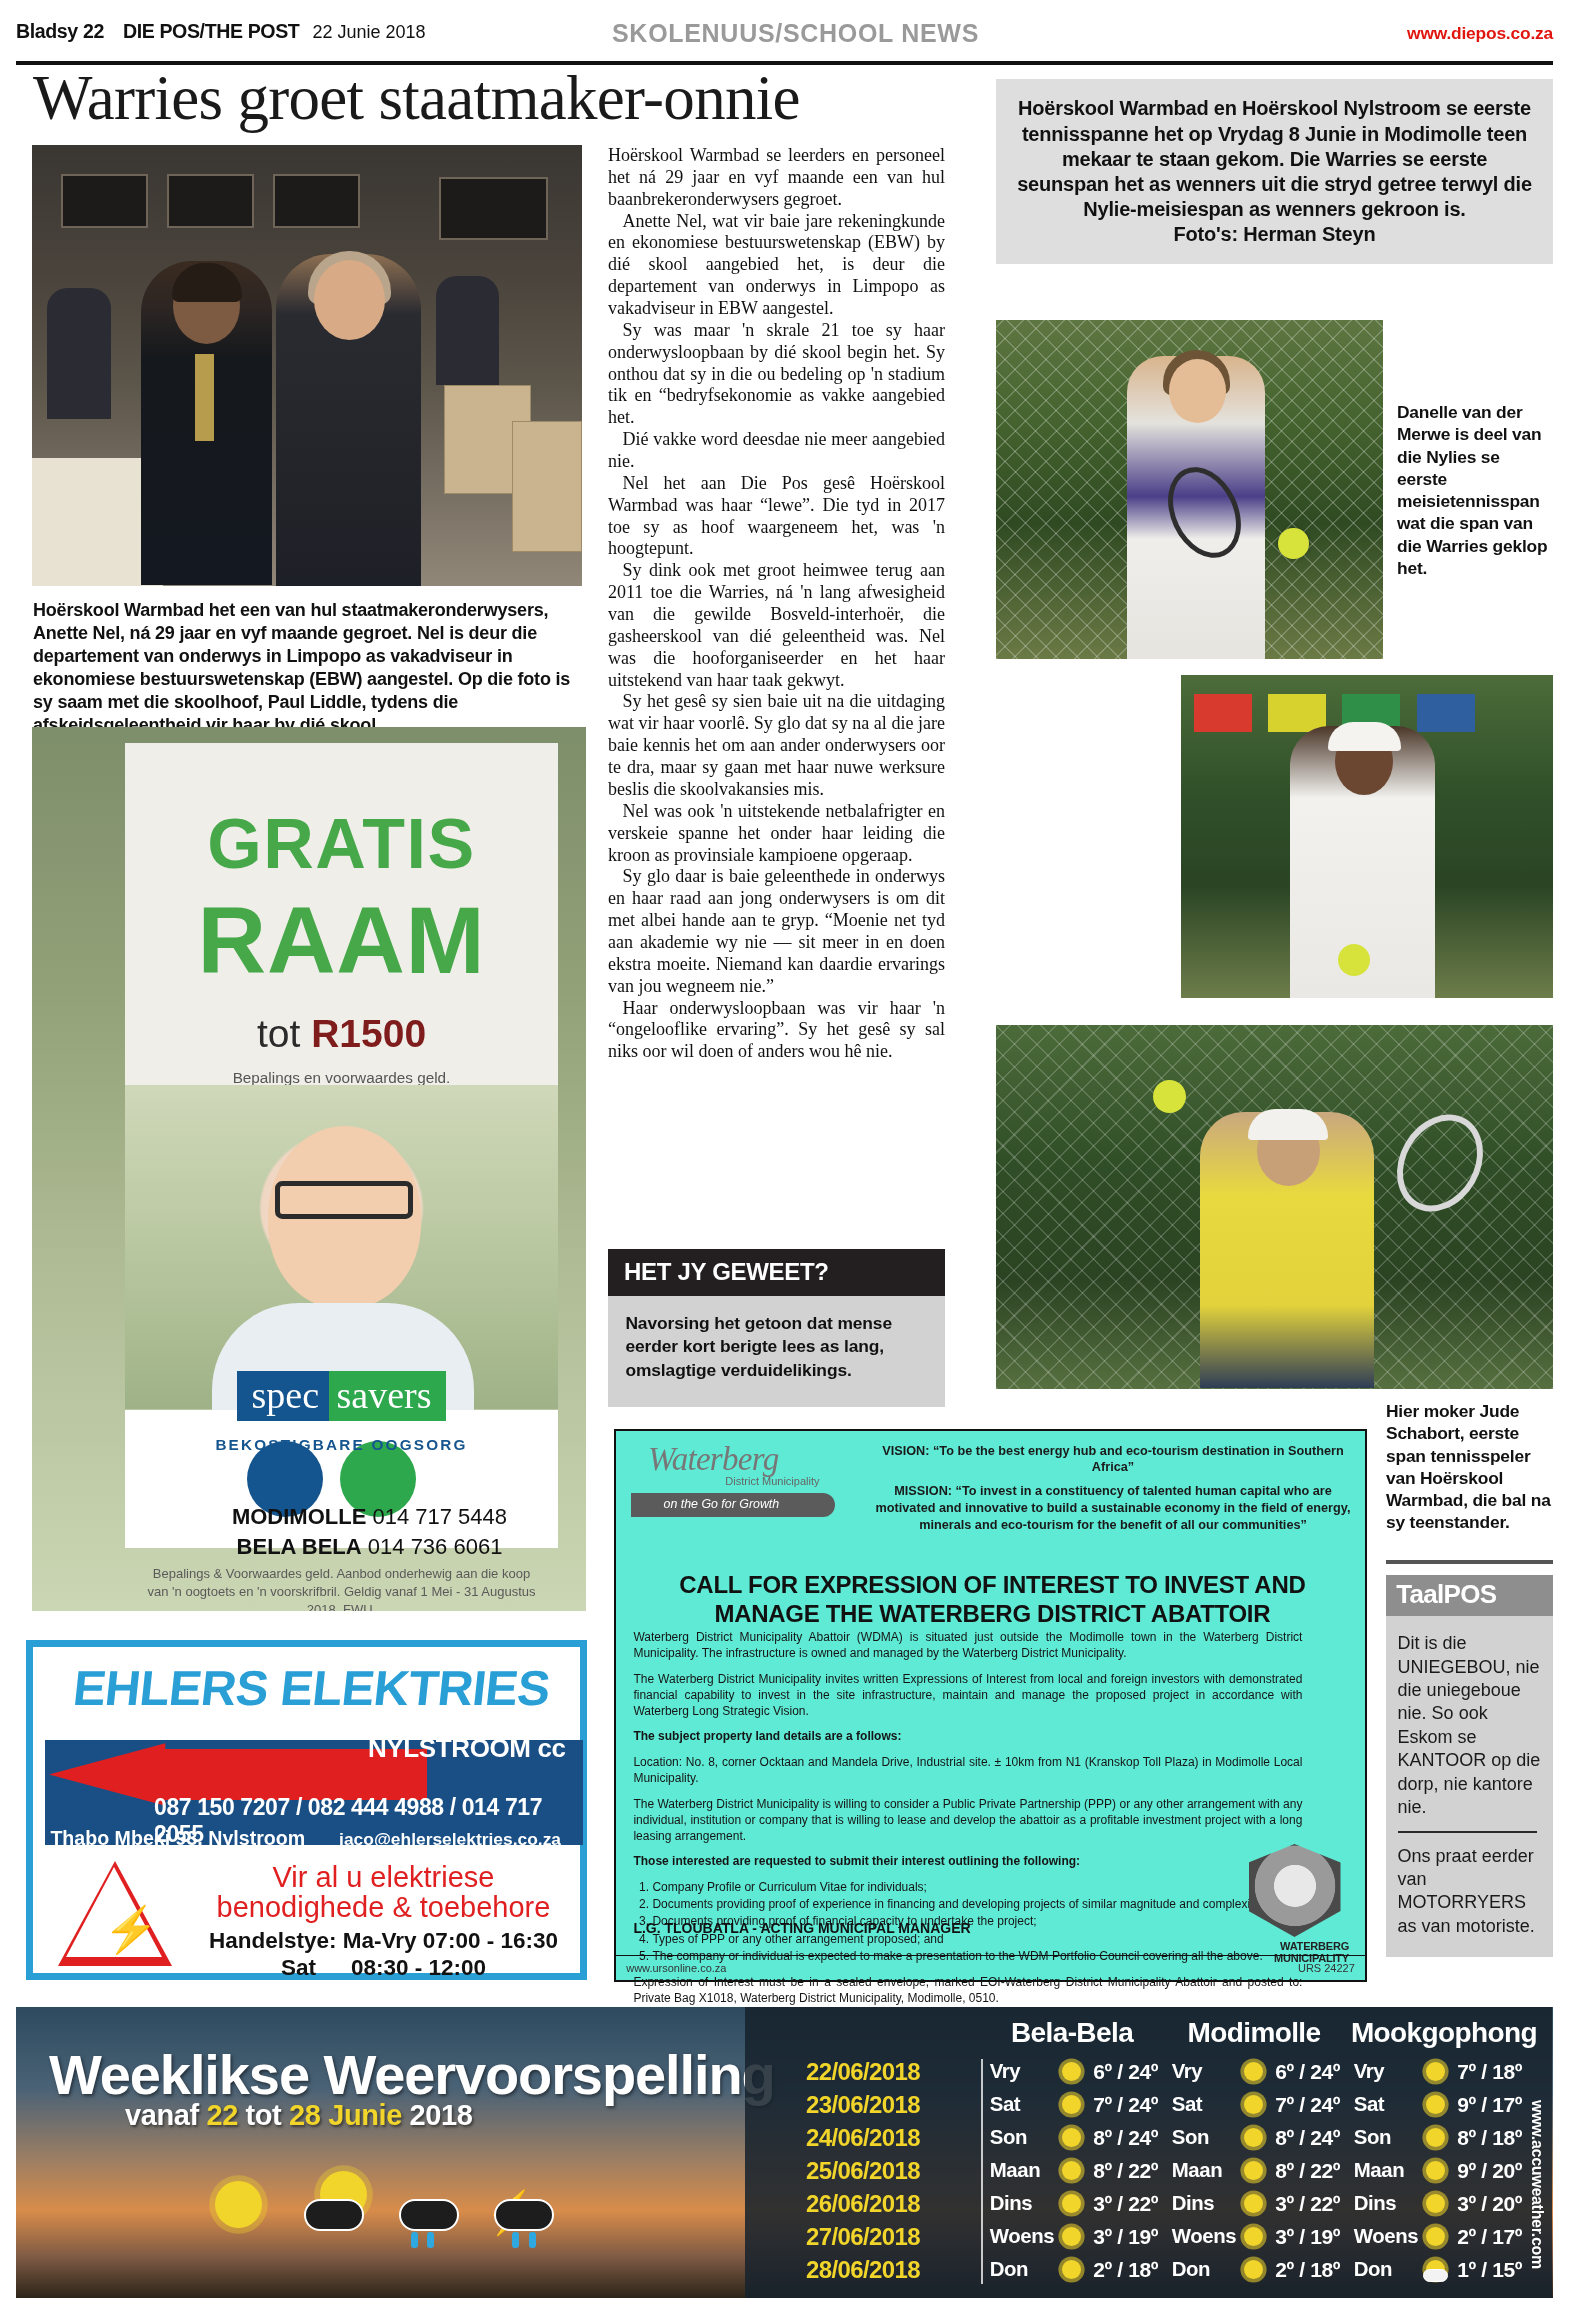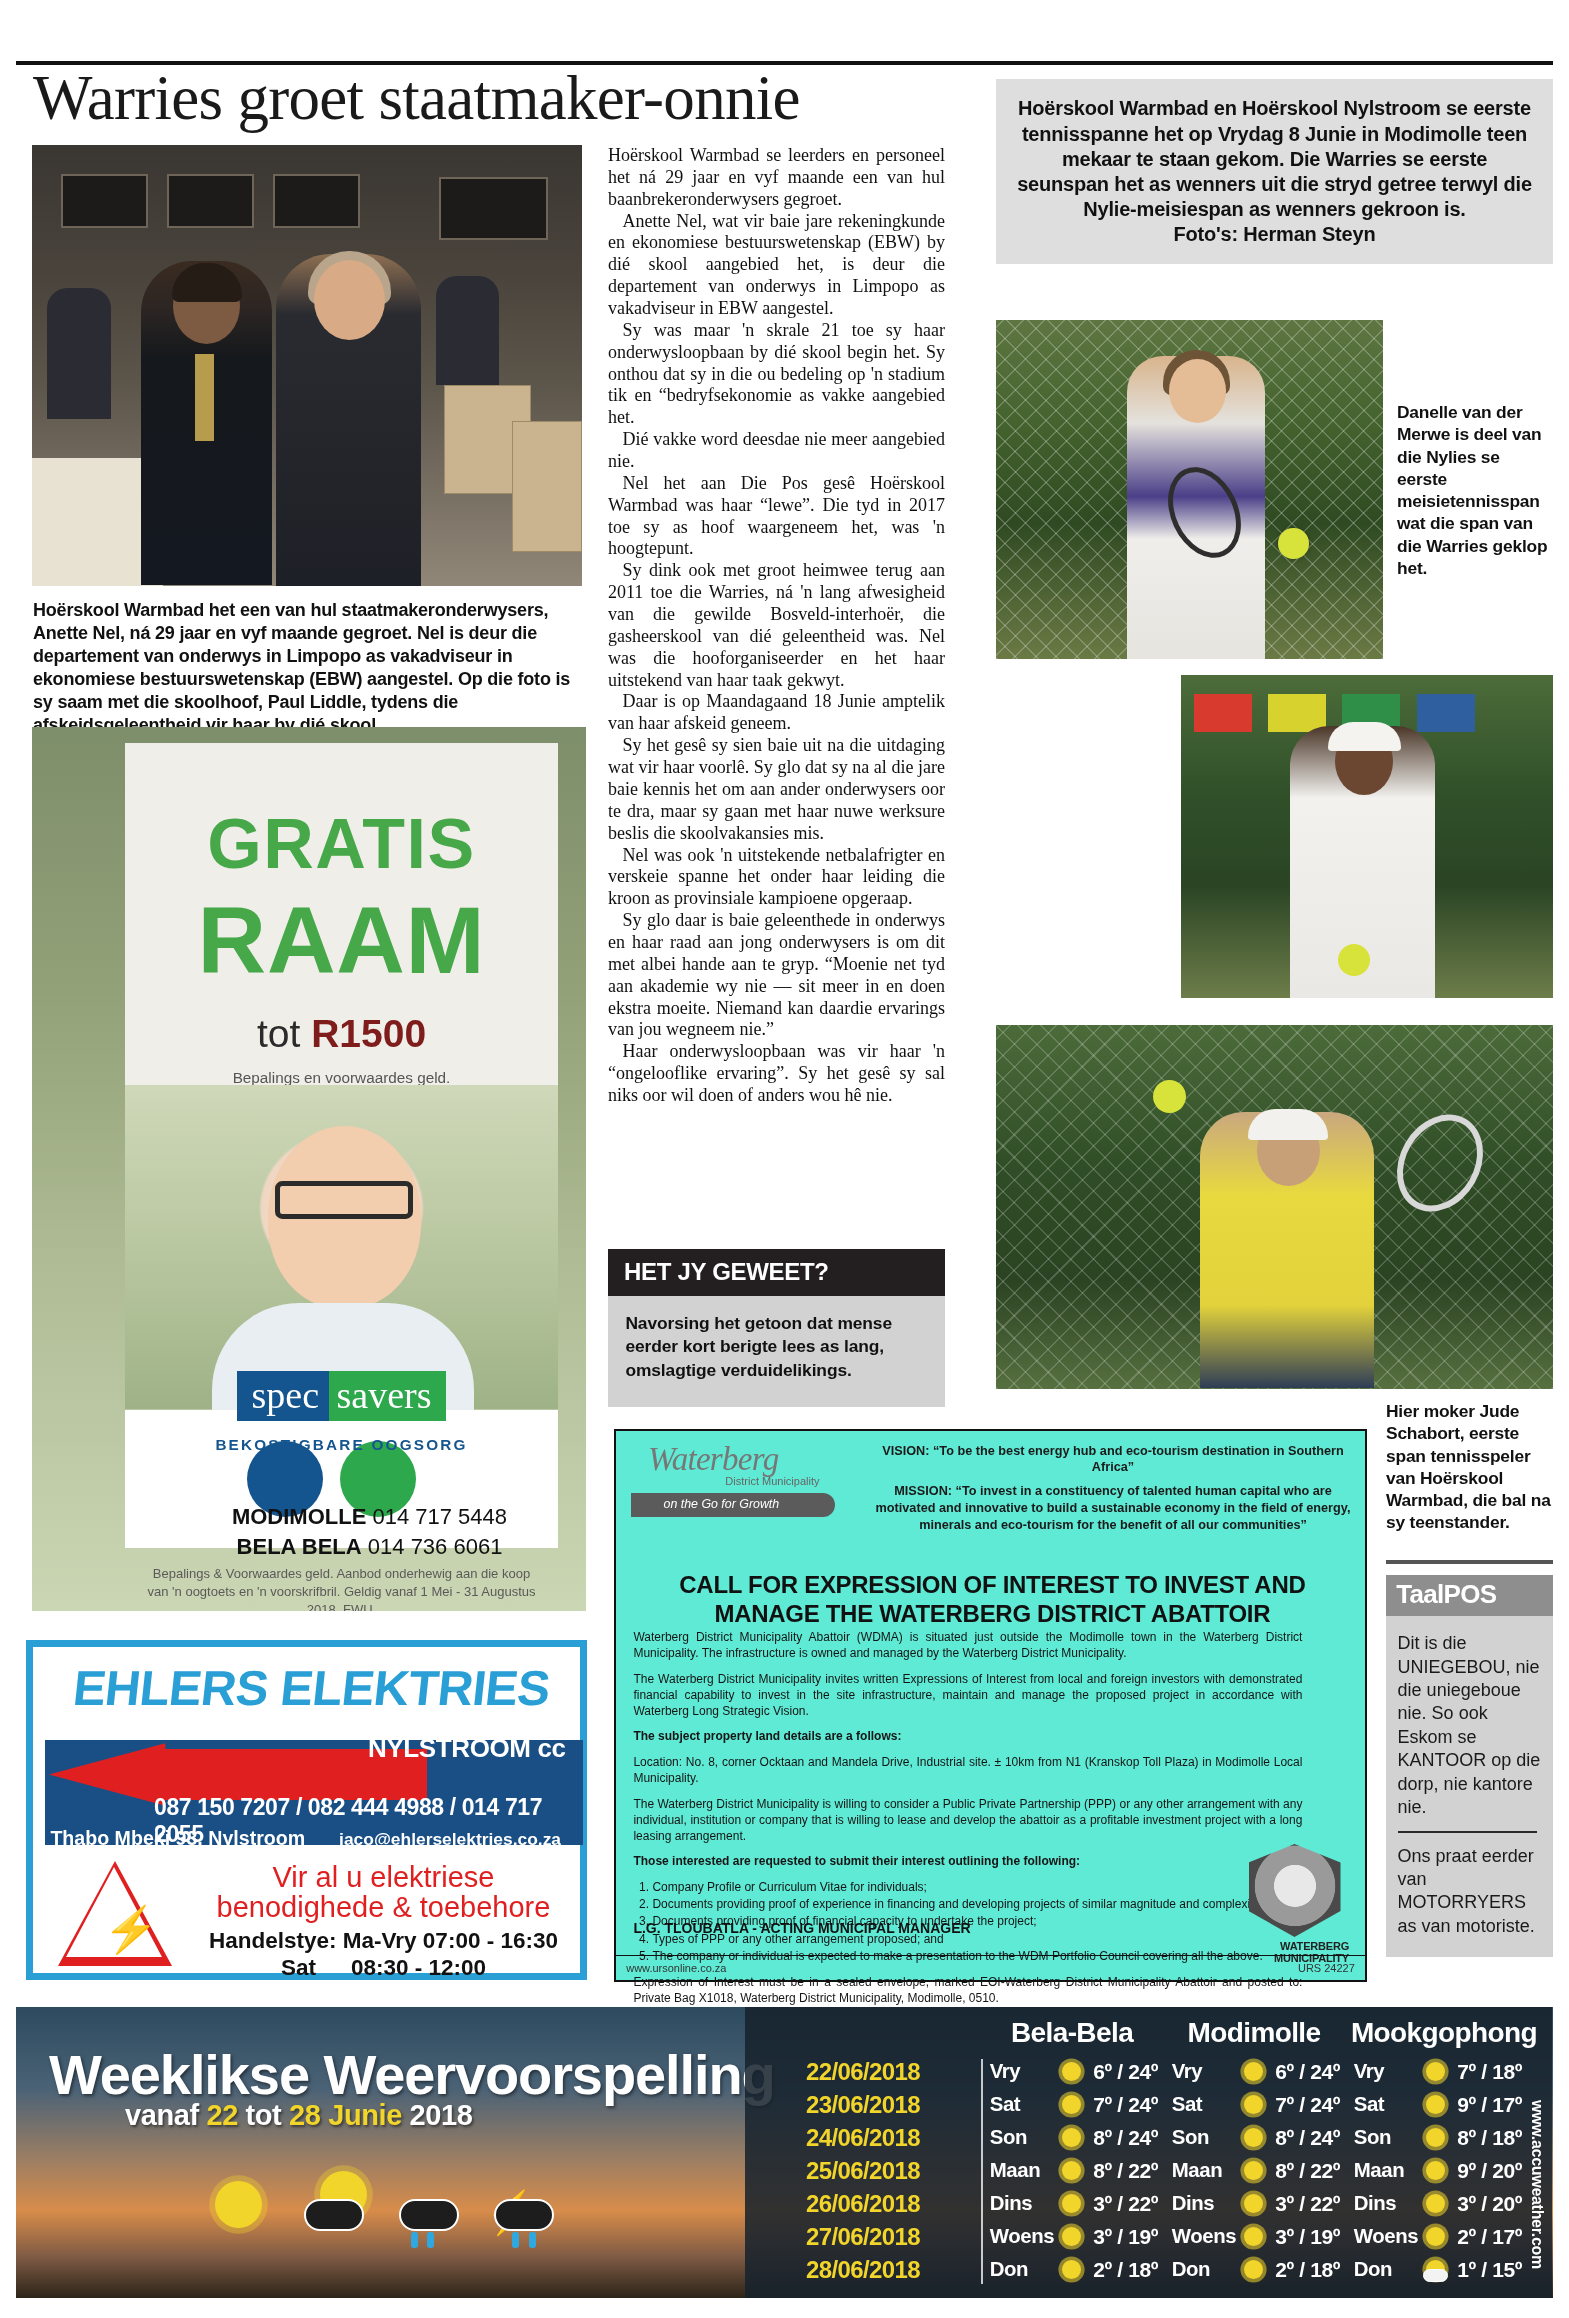--- a/index.html
+++ b/index.html
@@ -233,20 +233,27 @@
   .wx-temp { font-size:21px; color:#fff; font-weight:bold; letter-spacing:-0.4px; white-space:nowrap;}
   .wx-sep { position:absolute; left:236px; top:52px; width:2.2px; height:225px; background:rgba(255,255,255,.75);}
   .wx-vurl { position:absolute; right:5.8px; top:93px; font-size:16px; font-weight:bold; color:#fff;
              writing-mode:vertical-rl; letter-spacing:-0.3px;}
 </style>
 </head>
 <body>
 
 <div class="page">
 
+  <div class="masthead">
+    <span class="mh-bladsy">Bladsy 22</span>
+    <span class="mh-paper">DIE POS/THE POST</span>
+    <span class="mh-date">22 Junie 2018</span>
+    <span class="mh-section">SKOLENUUS/SCHOOL  NEWS</span>
+    <span class="mh-url">www.diepos.co.za</span>
+  </div>
   <div class="mh-rule"></div>
 
   <h1 class="headline">Warries groet staatmaker-onnie</h1>
 
   <div class="photo1">
     <div class="ph1-wall"></div>
     <div class="ph1-win ph1-w1"></div>
     <div class="ph1-win ph1-w2"></div>
     <div class="ph1-win ph1-w3"></div>
     <div class="ph1-win ph1-w4"></div>
@@ -268,21 +275,20 @@
 
   <div class="cap1">Hoërskool Warmbad het een van hul staatmakeronderwysers, Anette Nel, ná 29 jaar en vyf maande gegroet. Nel is deur die departement van onderwys in Limpopo as vakadviseur in ekonomiese bestuurswetenskap (EBW) aangestel. Op die foto is sy saam met die skoolhoof, Paul Liddle, tydens die afskeidsgeleentheid vir haar by dié skool.</div>
 
   <div class="bodycol">
     <p class="first">Hoërskool Warmbad se leerders en personeel het ná 29 jaar en vyf maande een van hul baanbrekeronderwysers gegroet.</p>
     <p>Anette Nel, wat vir baie jare rekeningkunde en ekonomiese bestuurswetenskap (EBW) by dié skool aangebied het, is deur die departement van onderwys in Limpopo as vakadviseur in EBW aangestel.</p>
     <p>Sy was maar 'n skrale 21 toe sy haar onderwysloopbaan by dié skool begin het. Sy onthou dat sy in die ou bedeling op 'n stadium tik en “bedryfsekonomie as vakke aangebied het.</p>
     <p>Dié vakke word deesdae nie meer aangebied nie.</p>
     <p>Nel het aan Die Pos gesê Hoërskool Warmbad was haar “lewe”. Die tyd in 2017 toe sy as hoof waargeneem het, was 'n hoogtepunt.</p>
     <p>Sy dink ook met groot heimwee terug aan 2011 toe die Warries, ná 'n lang afwesigheid van die gewilde Bosveld-interhoër, die gasheerskool van dié geleentheid was. Nel was die hooforganiseerder en het haar uitstekend van haar taak gekwyt.</p>
-    <p>Daar is op Maandagaand 18 Junie amptelik van haar afskeid geneem.</p>
     <p>Sy het gesê sy sien baie uit na die uitdaging wat vir haar voorlê. Sy glo dat sy na al die jare baie kennis het om aan ander onderwysers oor te dra, maar sy gaan met haar nuwe werksure beslis die skoolvakansies mis.</p>
     <p>Nel was ook 'n uitstekende netbalafrigter en verskeie spanne het onder haar leiding die kroon as provinsiale kampioene opgeraap.</p>
     <p>Sy glo daar is baie geleenthede in onderwys en haar raad aan jong onderwysers is om dit met albei hande aan te gryp. “Moenie net tyd aan akademie wy nie — sit meer in en doen ekstra moeite. Niemand kan daardie ervarings van jou wegneem nie.”</p>
     <p>Haar onderwysloopbaan was vir haar 'n “ongelooflike ervaring”. Sy het gesê sy sal niks oor wil doen of anders wou hê nie.</p>
   </div>
 
   <div class="hjg">
     <div class="hjg-head">HET JY GEWEET?</div>
     <div class="hjg-body">Navorsing het getoon dat mense eerder kort berigte lees as lang, omslagtige verduidelikings.</div>
   </div>

